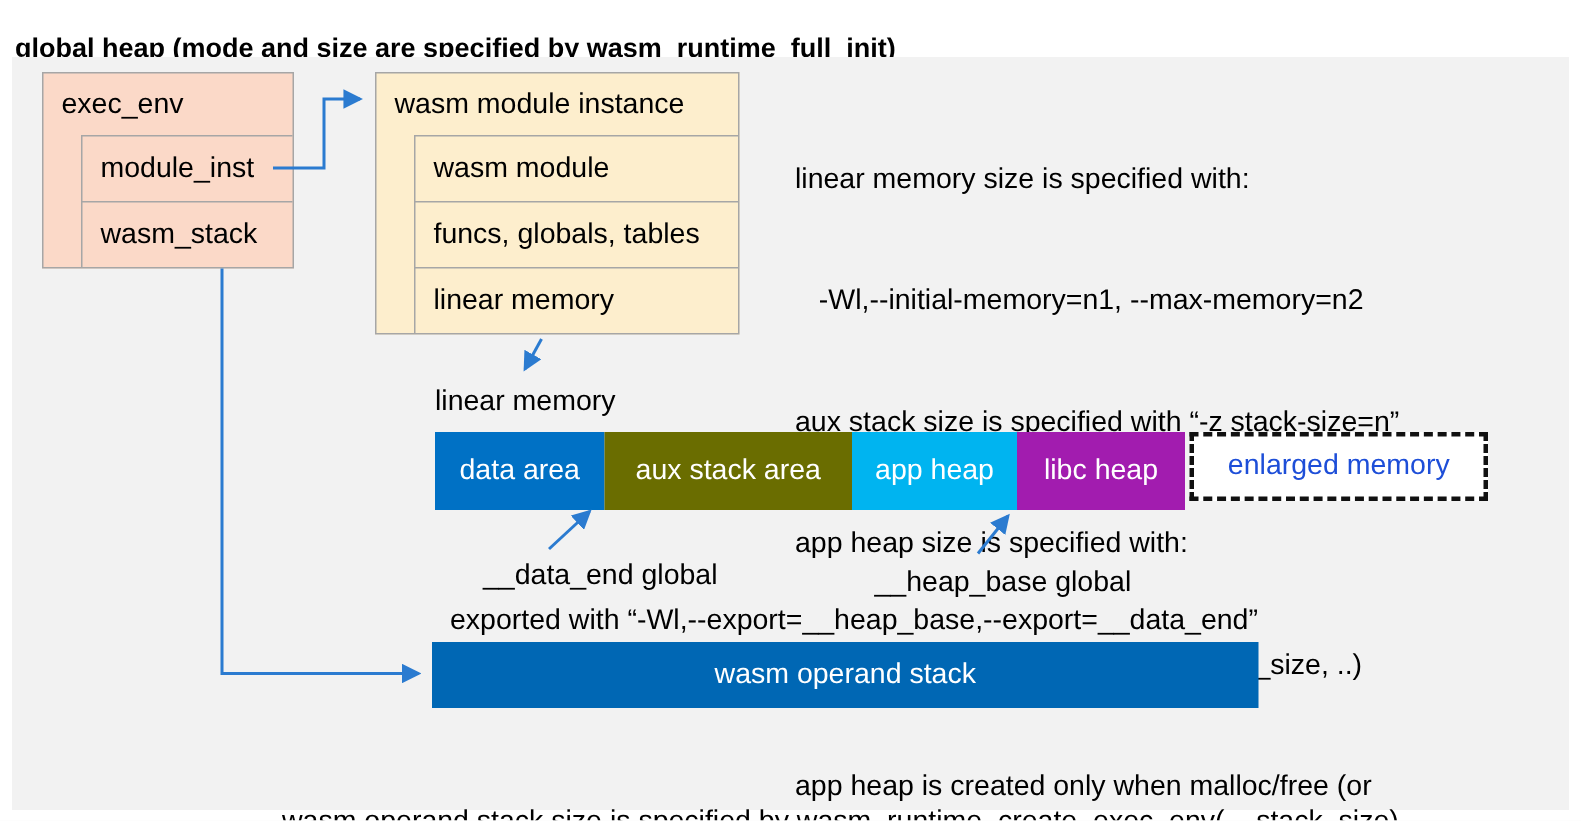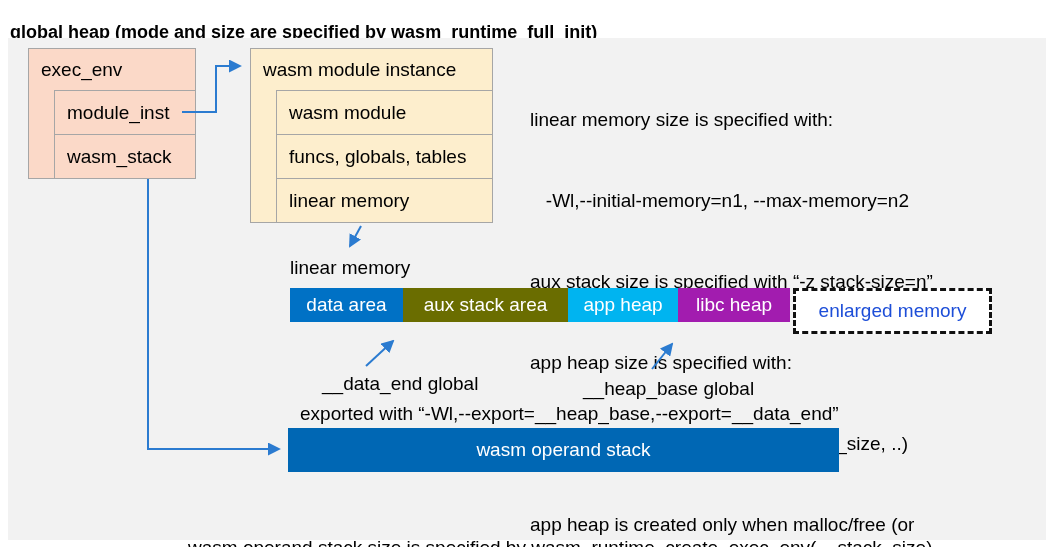--- a/index.html
+++ b/index.html
@@ -18,21 +18,21 @@
   .stackbox-header{height:42px;display:flex;align-items:center;padding-left:12px;}
   .stackbox-rows{margin-left:25px;}
   .stackbox-row{height:44px;display:flex;align-items:center;padding-left:12px;
     border-top:1px solid #a6a6a6;border-left:1px solid #a6a6a6;}
 
   
   #right-notes{left:530px;top:52px;font-size:19px;line-height:27px;white-space:pre;}
 
   
   #linear-memory-label{left:290px;top:257px;font-size:19px;}
-  #memory-bar{left:290px;top:288px;height:34px;display:flex;}
+  #memory-bar{left:290px;top:288px;height:52px;display:flex;}
   .mem-seg{height:100%;display:flex;align-items:center;justify-content:center;
     color:#ffffff;font-size:19px;white-space:nowrap;}
   #enlarged-memory{left:793px;top:288px;width:199px;height:46px;background:#ffffff;
     border:3px dashed #111111;display:flex;align-items:center;justify-content:center;
     font-size:19px;}
 
   .annot{font-size:19px;white-space:pre;margin-top:12px;}
   #annot-data-end{left:322px;top:361px;}
   #annot-heap-base{left:583px;top:366px;}
   #annot-exported{left:300px;top:391px;}

